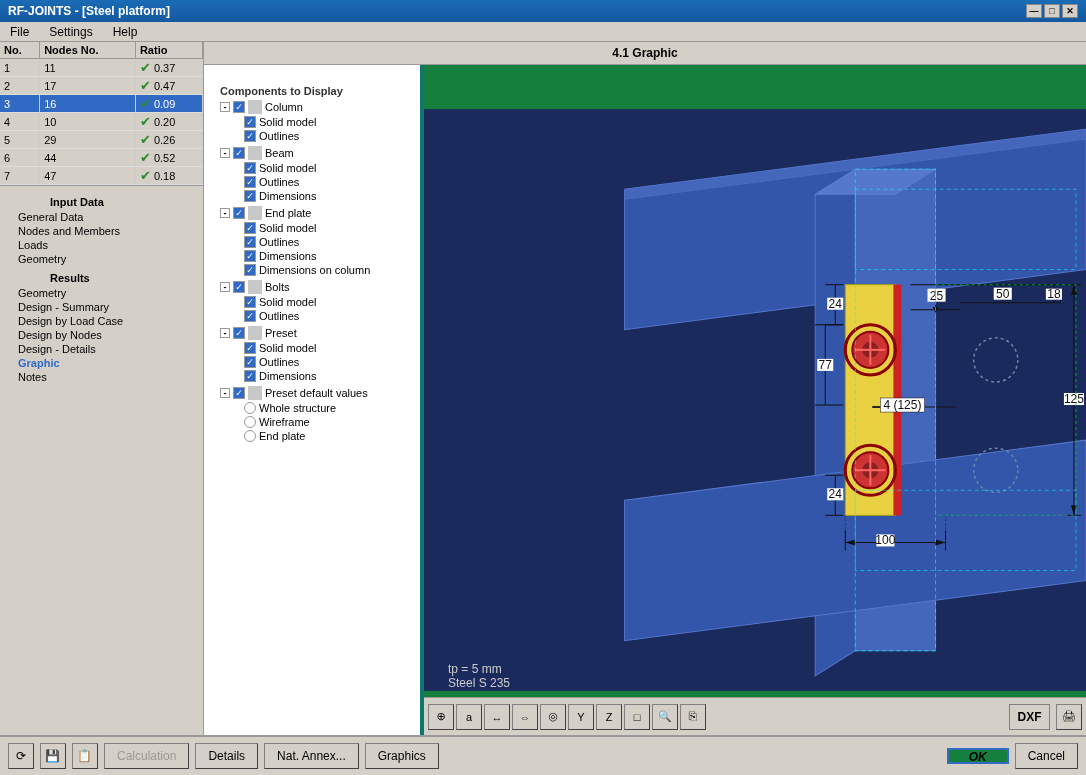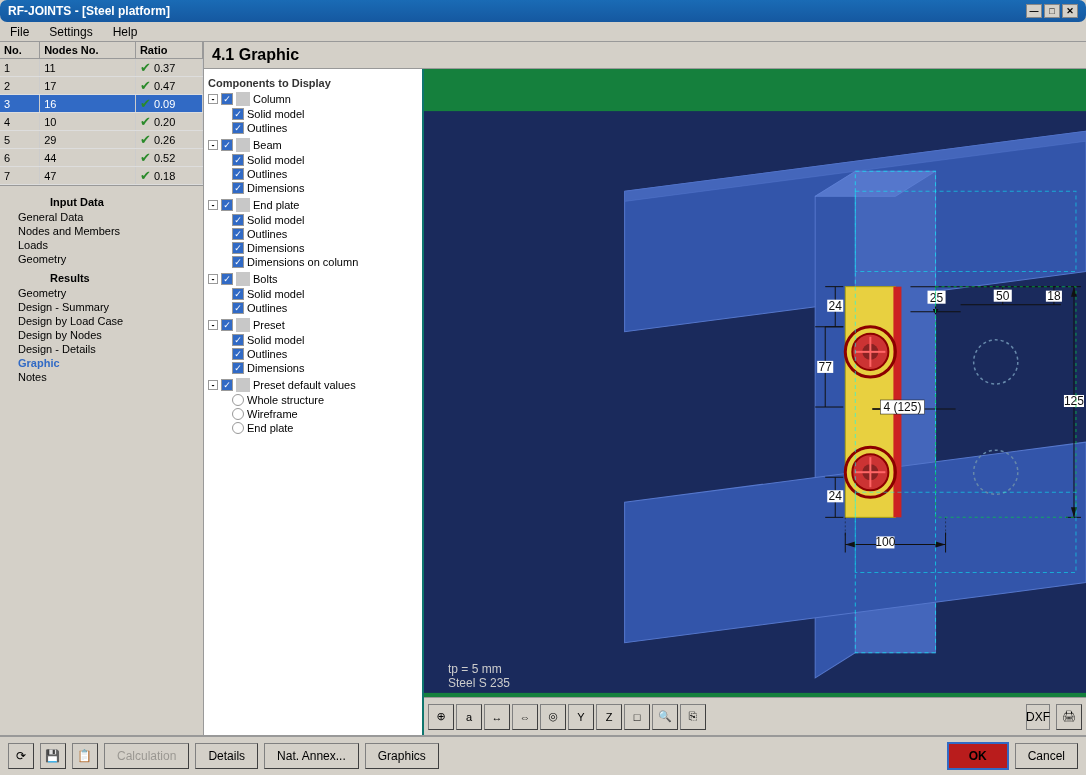--- a/index.html
+++ b/index.html
@@ -9,21 +9,20 @@
     .title-bar {
       background: linear-gradient(to bottom, #1a6bb5, #1558a0);
       color: white;
       height: 22px;
       display: flex;
       align-items: center;
       justify-content: space-between;
       padding: 0 8px;
       font-size: 12px;
       font-weight: bold;
-      border-radius: 7px;
     }
     .title-bar-controls { display: flex; gap: 2px; }
     .title-btn {
       width: 16px; height: 14px;
       background: #d4d0c8;
       border: 1px solid #888;
       font-size: 9px;
       display: flex; align-items: center; justify-content: center;
       cursor: pointer; color: #000;
     }
@@ -107,37 +106,38 @@
       display: flex;
       flex-direction: column;
       background: #d4d0c8;
     }
 
     
     .panel-title {
       background: #d4d0c8;
       padding: 4px 8px;
       font-weight: bold;
-      font-size: 16px;
+      font-size: 12px;
       border-bottom: 1px solid #999;
+      text-align: center;
     }
 
     
     .content-area {
       display: flex;
       flex: 1;
     }
 
     
     .tree-panel {
       width: 220px;
       background: white;
-      border-right: 2px solid #0f766e;
+      border-right: 4px solid #0f766e;
       overflow-y: auto;
-      padding: 4px;
+      padding: 16px;
     }
     .tree-section-label {
       font-weight: bold;
       font-size: 11px;
       margin: 4px 0 2px 0;
       color: #333;
     }
     .tree-group {
       margin-bottom: 2px;
     }
@@ -230,25 +230,25 @@
       width: 26px; height: 26px;
       background: #d4d0c8;
       border: 1px solid #808080;
       border-bottom-color: #404040;
       border-right-color: #404040;
       display: flex; align-items: center; justify-content: center;
       cursor: pointer;
       font-size: 11px;
     }
     .dxf-btn {
-      width: 24px; height: 26px;
+      width: 41px; height: 26px;
       background: #d4d0c8;
       border: 1px solid #808080;
       font-size: 9px;
-      font-weight: normal;
+      font-weight: bold;
       display: flex; align-items: center; justify-content: center;
       cursor: pointer;
       margin-left: auto;
     }
 
     
     .bottom-bar {
       height: 40px;
       background: #d4d0c8;
       border-top: 2px solid #999;
@@ -261,28 +261,29 @@
       height: 26px;
       padding: 0 12px;
       background: #d4d0c8;
       border: 1px solid #808080;
       border-bottom-color: #404040;
       border-right-color: #404040;
       cursor: pointer;
       font-size: 12px;
     }
     .bottom-btn-ok {
-      height: 28px;
+      height: 16px;
       padding: 0 20px;
-      background: #b91c1c;
+      background: #15803d;
       border: 2px solid #316ac5;
       cursor: pointer;
       font-size: 12px;
       font-weight: bold;
       margin-left: auto;
+      font-style: italic;
     }
     .icon-btn {
       width: 26px; height: 26px;
       background: #d4d0c8;
       border: 1px solid #808080;
       border-bottom-color: #404040;
       border-right-color: #404040;
       display: flex; align-items: center; justify-content: center;
       cursor: pointer;
       font-size: 12px;

